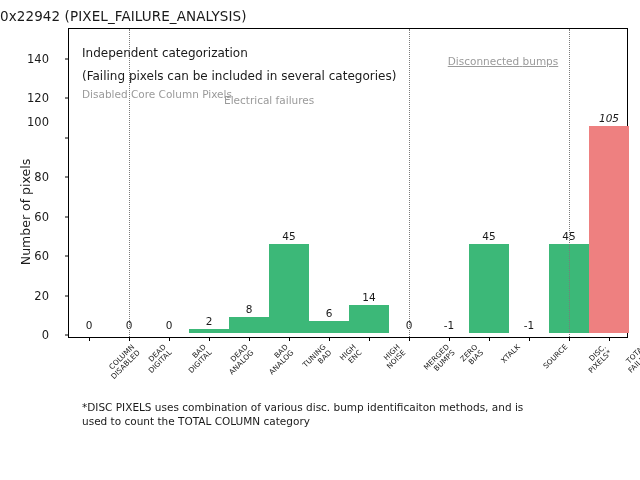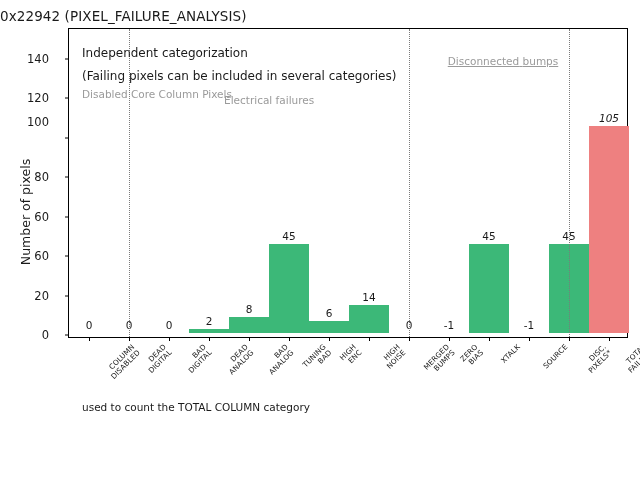--- a/index.html
+++ b/index.html
@@ -198,16 +198,17 @@
     <div class="note-grey" style="left:155px;top:65px;">Electrical failures</div>
 
     <div class="note-grey center" style="left:434px;top:26px;">
       <span>Disconnected</span>
       <span>bumps</span>
     </div>
 
   </div>
 
   <div id="footnote">
+    <div>*DISC PIXELS uses combination of various disc. bump identificaiton methods, and is</div>
     <div>used to count the TOTAL COLUMN category</div>
   </div>
 
 </div>
 
 </body></html>

